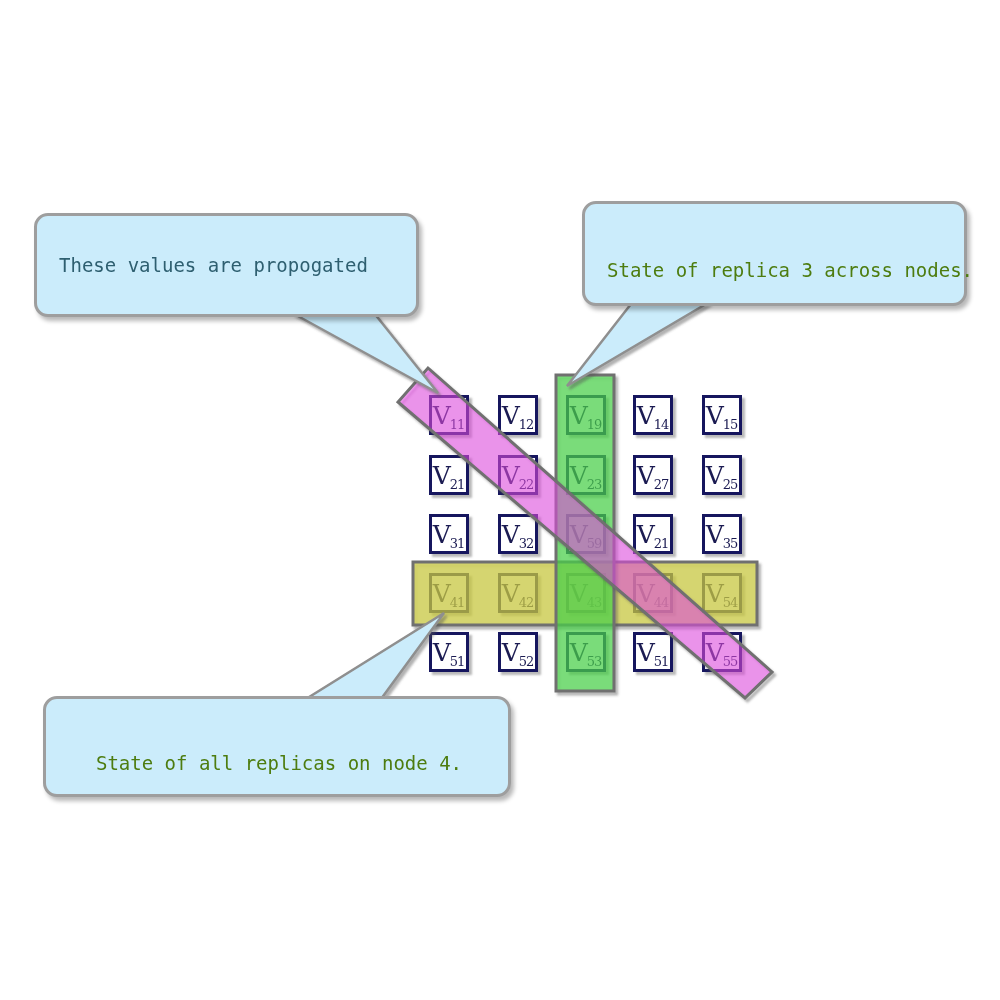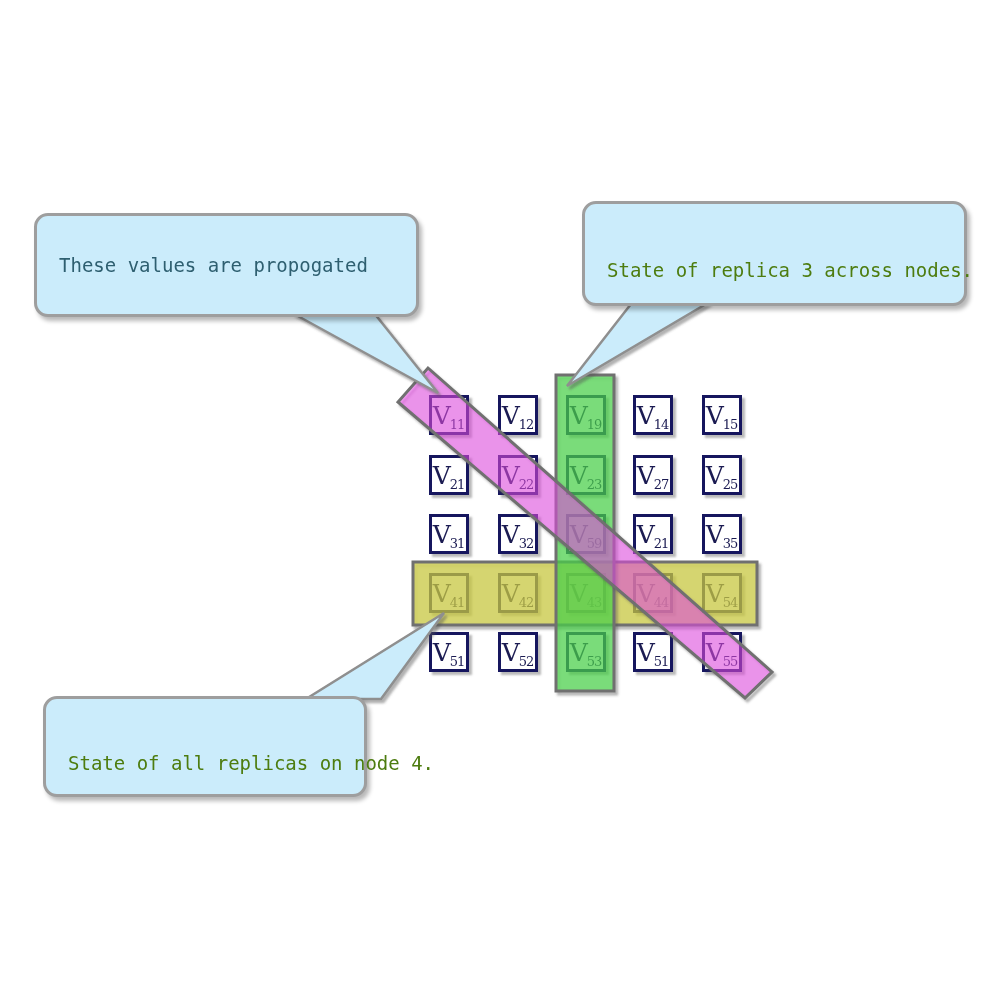--- a/index.html
+++ b/index.html
@@ -159,17 +159,17 @@
   </svg>
 
   <div class="callout teal" style="left:34px;top:213px;width:385px;height:104px;">
     <span class="line">These values are propogated</span>
   </div>
 
   <div class="callout dark" style="left:582px;top:201px;width:385px;height:105px;">
     <span class="line">State of replica 3 across nodes.</span>
   </div>
 
-  <div class="callout dark" style="left:43px;top:696px;width:324px;height:101px;">
+  <div class="callout dark" style="left:43px;top:696px;width:468px;height:101px;text-align:center;">
     <span class="line">State of all replicas on node 4.</span>
   </div>
 
 </div>
 
 </body></html>

